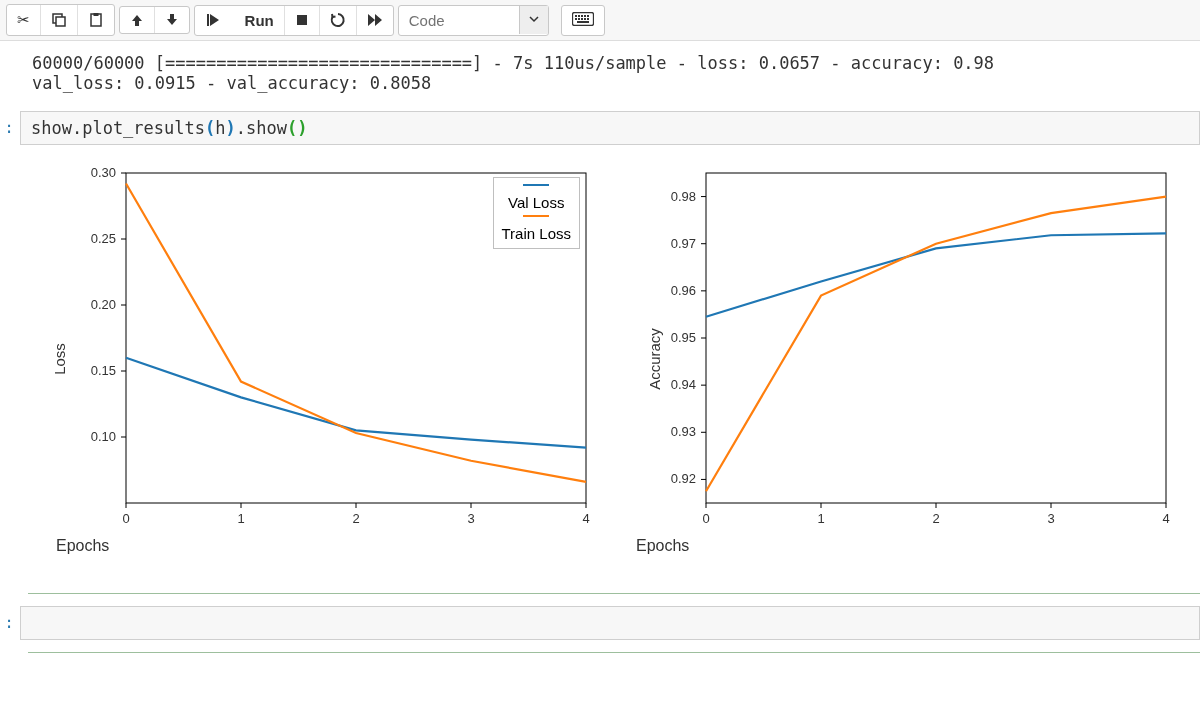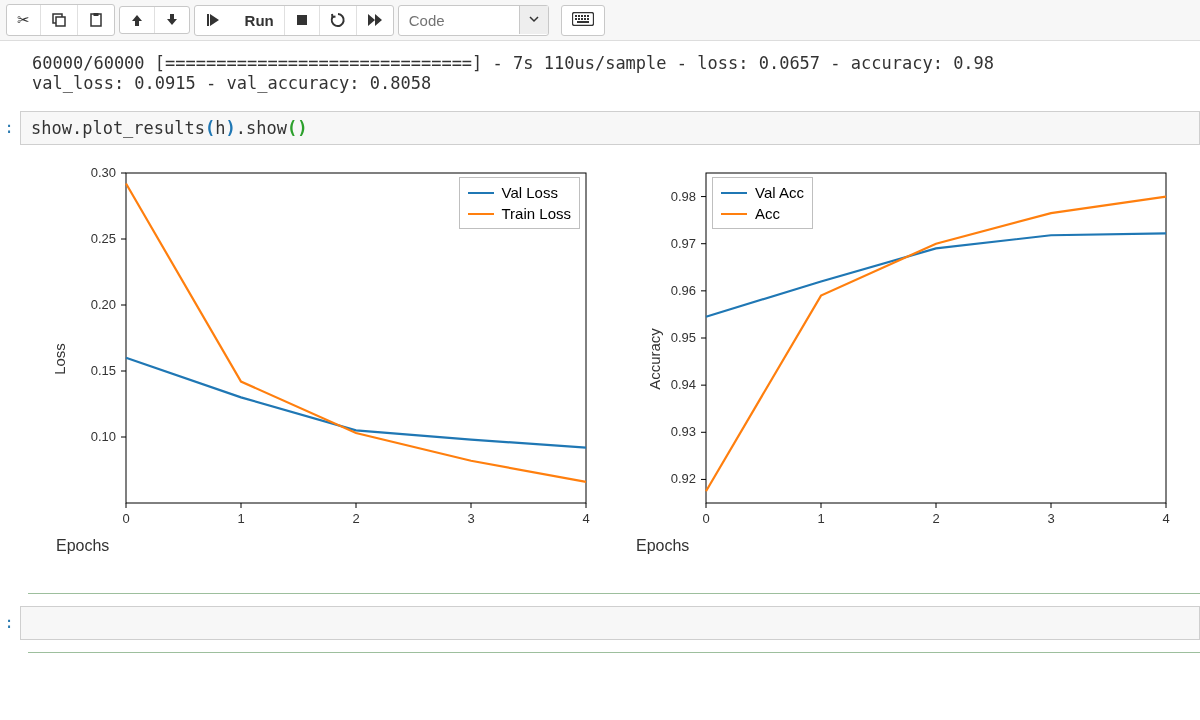--- a/index.html
+++ b/index.html
@@ -121,21 +121,21 @@
     color: #333;
   }
   .xlabel { text-align: left; font-size: 16px; margin-top: 4px; color: #333; }
   .legend {
     position: absolute;
     border: 1px solid #bfbfbf;
     background: #fff;
     padding: 4px 8px;
     font-size: 15px;
   }
-  .legend .row { display: flex; align-items: center; gap: 8px; padding: 2px 0; }
+  .legend .row { display: flex; align-items: center; gap: 8px; padding: 2px 0; flex-direction: column; }
   .legend .swatch { width: 26px; height: 0; border-top: 2.5px solid; }
 
   .run-bars { border-top: 1px solid #9dbf9d; border-bottom: 1px solid #9dbf9d; margin-top: 18px; padding: 4px 0; }
 
   .axis-text { font-size: 13px; fill: #333; font-family: Arial, sans-serif; }
 </style>
 </head>
 <body>
 
 <div class="toolbar">
@@ -287,30 +287,20 @@
           <text x="60" y="80" text-anchor="end" class="axis-text">0.25</text>
           <line x1="70" y1="10" x2="65" y2="10" stroke="#000"></line>
           <text x="60" y="14" text-anchor="end" class="axis-text">0.30</text>
           <path d="M70 194.8 L185 234.39999999999998 L300 267.4 L415 276.64 L530 284.56" fill="none" stroke="#1f77b4" stroke-width="2.2"></path>
           <path d="M70 20.560000000000002 L185 218.56 L300 270.04 L415 297.76 L530 318.88" fill="none" stroke="#ff7f0e" stroke-width="2.2"></path>
         </svg>
       <div class="xlabel">Epochs</div>
     </div>
     <div class="plot" id="plot-1">
       <div class="ylabel">Accuracy</div>
-      <div class="legend" id="legend-1" style="top: 14px; left: 76px;">
-          <div class="row">
-            <div class="swatch" style="border-top-color: rgb(31, 119, 180);"></div>
-            <span>Val Acc</span>
-          </div>
-          <div class="row">
-            <div class="swatch" style="border-top-color: rgb(255, 127, 14);"></div>
-            <span>Acc</span>
-          </div>
-        </div>
       <svg id="svg-1" width="540" height="370">
           <rect x="70" y="10" width="460" height="330" fill="none" stroke="#000" stroke-width="1"></rect>
           <line x1="70" y1="340" x2="70" y2="345" stroke="#000"></line>
           <text x="70" y="360" text-anchor="middle" class="axis-text">0</text>
           <line x1="185" y1="340" x2="185" y2="345" stroke="#000"></line>
           <text x="185" y="360" text-anchor="middle" class="axis-text">1</text>
           <line x1="300" y1="340" x2="300" y2="345" stroke="#000"></line>
           <text x="300" y="360" text-anchor="middle" class="axis-text">2</text>
           <line x1="415" y1="340" x2="415" y2="345" stroke="#000"></line>
           <text x="415" y="360" text-anchor="middle" class="axis-text">3</text>

